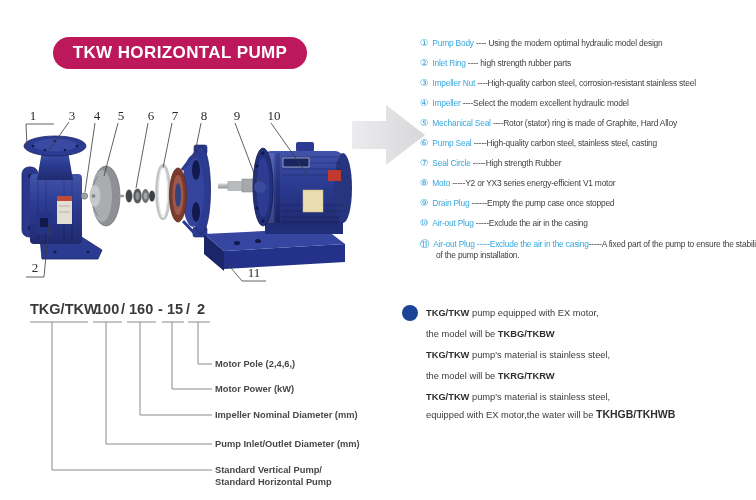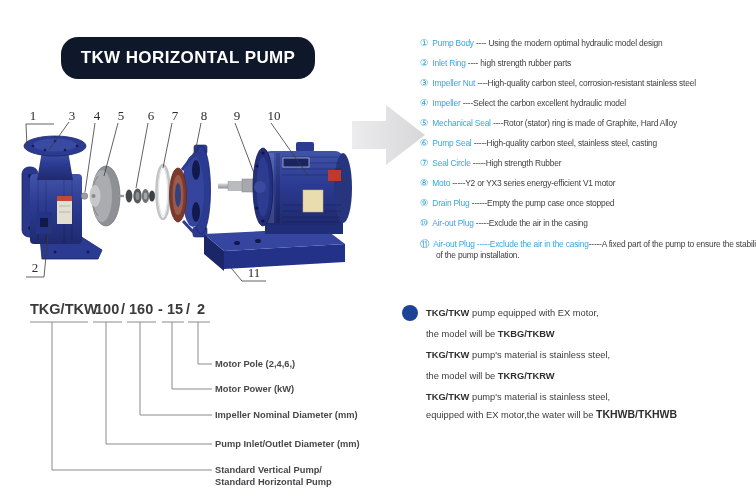--- a/index.html
+++ b/index.html
@@ -3,22 +3,22 @@
 <meta charset="utf-8">
 <style>
   html,body{margin:0;padding:0;}
   body{
     width:756px;height:500px;position:relative;background:#ffffff;
     font-family:"Liberation Sans","DejaVu Sans",sans-serif;overflow:hidden;
     -webkit-font-smoothing:antialiased;
   }
   
   .banner{
-    position:absolute;left:61px;top:37px;width:254px;height:42px;
-    background:#0f172a;border-radius:17px;display:flex;align-items:center;justify-content:center;
+    position:absolute;left:53px;top:37px;width:254px;height:32px;
+    background:#be185d;border-radius:17px;display:flex;align-items:center;justify-content:center;
   }
   .banner span{color:#ffffff;font-weight:bold;font-size:17px;letter-spacing:.4px;}
   
   svg.art{position:absolute;left:0;top:0;width:756px;height:500px;}
   text.num{font-family:"Liberation Serif","DejaVu Serif",serif;font-size:13px;fill:#2b2b2d;}
   text.mc-code{font-family:"Liberation Sans",sans-serif;font-weight:bold;font-size:14.5px;fill:#3a3a3c;}
   text.mc-label{font-family:"Liberation Sans",sans-serif;font-weight:bold;font-size:9.3px;fill:#47474a;}
   
   .parts-list{
     position:absolute;left:420px;top:33px;width:340px;
@@ -233,31 +233,31 @@
 </svg>
 
 <div class="banner">
   <span>TKW HORIZONTAL PUMP</span>
 </div>
 
 <div class="parts-list">
   <div class="pl-item"><span class="pl-num">①</span><span class="pl-blue">Pump Body</span><span class="pl-dark"> ---- Using the modern optimal hydraulic model design</span></div>
   <div class="pl-item"><span class="pl-num">②</span><span class="pl-blue">Inlet Ring</span><span class="pl-dark"> ---- high strength rubber parts</span></div>
   <div class="pl-item"><span class="pl-num">③</span><span class="pl-blue">Impeller Nut</span><span class="pl-dark"> ----High-quality carbon steel, corrosion-resistant stainless steel</span></div>
-  <div class="pl-item"><span class="pl-num">④</span><span class="pl-blue">Impeller</span><span class="pl-dark"> ----Select the carbon excellent hydraulic model</span></div>
+  <div class="pl-item"><span class="pl-num">④</span><span class="pl-blue">Impeller</span><span class="pl-dark"> ----Select the modern excellent hydraulic model</span></div>
   <div class="pl-item"><span class="pl-num">⑤</span><span class="pl-blue">Mechanical Seal</span><span class="pl-dark"> ----Rotor (stator) ring is made of Graphite, Hard Alloy</span></div>
   <div class="pl-item"><span class="pl-num">⑥</span><span class="pl-blue">Pump Seal</span><span class="pl-dark"> -----High-quality carbon steel, stainless steel, casting</span></div>
   <div class="pl-item"><span class="pl-num">⑦</span><span class="pl-blue">Seal Circle</span><span class="pl-dark"> -----High strength Rubber</span></div>
   <div class="pl-item"><span class="pl-num">⑧</span><span class="pl-blue">Moto</span><span class="pl-dark"> -----Y2 or YX3 series energy-efficient V1 motor</span></div>
   <div class="pl-item"><span class="pl-num">⑨</span><span class="pl-blue">Drain Plug</span><span class="pl-dark"> ------Empty the pump case once stopped</span></div>
   <div class="pl-item"><span class="pl-num">⑩</span><span class="pl-blue">Air-out Plug</span><span class="pl-dark"> -----Exclude the air in the casing</span></div>
   <div class="pl-item wrap"><span class="pl-num">⑪</span><span class="pl-blue">Air-out Plug -----Exclude the air in the casing</span><span class="pl-dark">-----A fixed part of the pump to ensure the stability of the pump installation.</span></div>
 </div>
 
 <div class="bullet"></div>
 <div class="variants">
   <div class="v-line"><span class="v-b">TKG/TKW</span><span> pump equipped with EX motor,</span></div>
   <div class="v-line"><span>the model will be </span><span class="v-b">TKBG/TKBW</span></div>
   <div class="v-line"><span class="v-b">TKG/TKW</span><span> pump's material is stainless steel,</span></div>
   <div class="v-line"><span>the model will be </span><span class="v-b">TKRG/TKRW</span></div>
   <div class="v-line tight"><span class="v-b">TKG/TKW</span><span> pump's material is stainless steel,</span></div>
-  <div class="v-line last"><span>equipped with EX motor,the water will be </span><span class="v-b big">TKHWB/TKHWB</span></div>
+  <div class="v-line last"><span>equipped with EX motor,the water will be </span><span class="v-b big">TKHGB/TKHWB</span></div>
 </div>
 
 </body></html>

